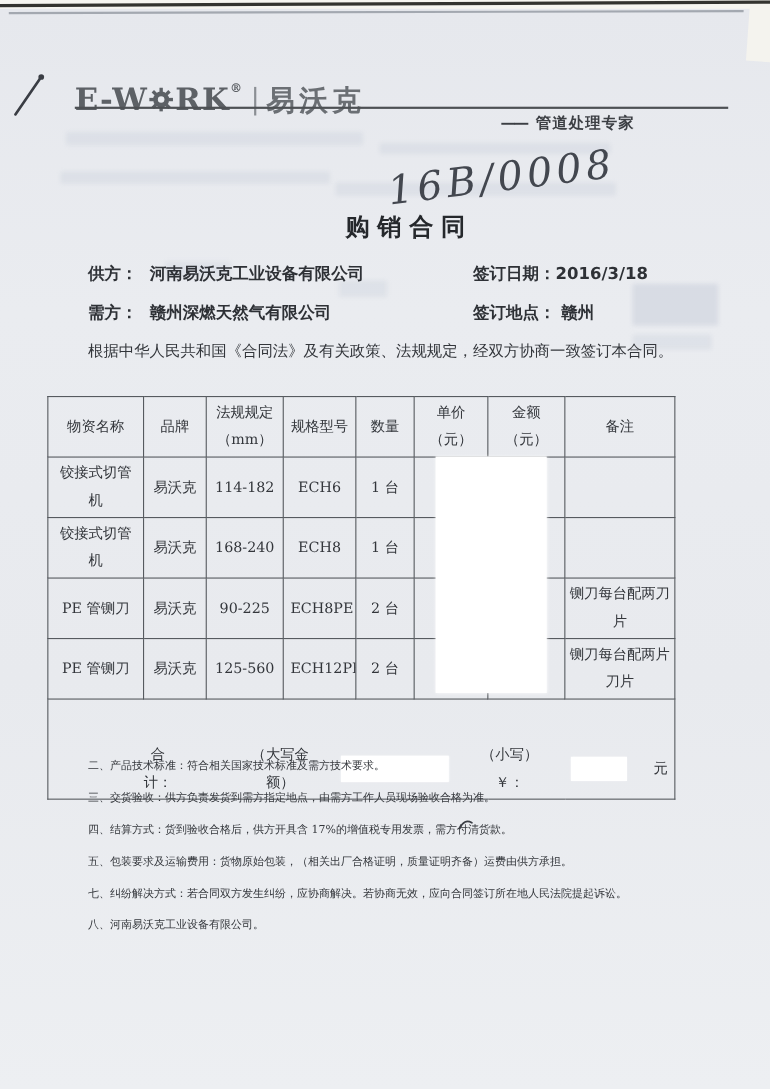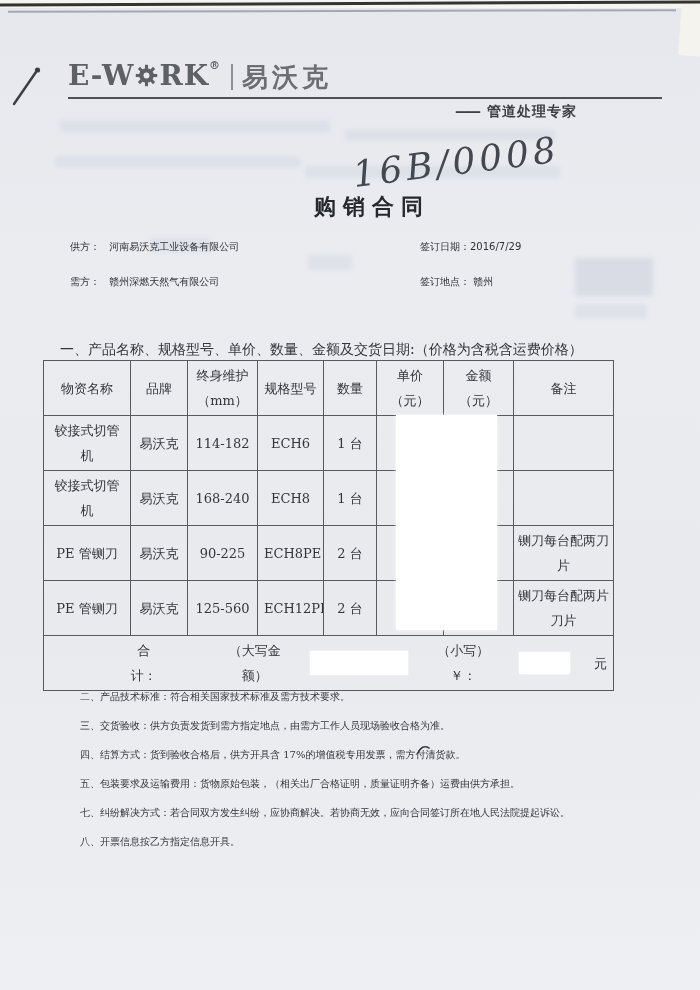--- a/index.html
+++ b/index.html
@@ -21,21 +21,21 @@
   }
   .paper-edge-line {
     position:absolute; left:8px; top:10px; width:668px; height:2px;
     background:#a3a8b0; transform:rotate(-0.15deg); z-index:4;
   }
   .corner-notch {
     position:absolute; right:-6px; top:2px; width:26px; height:54px;
     background:#f4f3ee; transform:rotate(4deg); z-index:3;
   }
   
-  .brand-row { position:absolute; left:68px; top:44px; height:40px; display:flex; align-items:flex-end; }
+  .brand-row { position:absolute; left:68px; top:59px; height:40px; display:flex; align-items:flex-end; }
   .brand-latin {
     font-family:"DejaVu Serif", serif; font-weight:bold; font-size:28px;
     color:#5d6166; letter-spacing:1px; line-height:32px; display:flex; align-items:center;
   }
   .gear { display:inline-block; margin:0 1px; position:relative; top:2px; }
   .reg { font-size:11px; vertical-align:top; position:relative; top:-10px; color:#5d6166; }
   .brand-divider { display:inline-block; width:0; height:26px; border-left:2px solid #8b8f94; margin:0 9px 2px 10px; }
   .brand-cn { font-size:26px; color:#6b6f74; font-weight:600; letter-spacing:4px; line-height:30px; }
   .brand-underline { position:absolute; left:68px; top:89px; width:594px; height:2px; background:#4d5054; }
   .tagline { position:absolute; left:455px; top:63px; font-size:14px; font-weight:bold; color:#3c3f44; letter-spacing:1px;margin-top:32px; }
@@ -50,42 +50,42 @@
     font-family:"DejaVu Serif", serif; font-style:italic;
     font-size:36px; color:#43474f; letter-spacing:4px;
     transform:rotate(-7deg);
   }
   
   .doc-title {
     position:absolute; left:0; top:184px; width:672px; text-align:center;
     font-size:22px; font-weight:bold; color:#25282c; letter-spacing:7px;margin-left:36px;
   }
   
-  .party-row { position:absolute; left:70px; width:580px; font-size:10px; color:#2e3136; font-weight:400; }
+  .party-row { position:absolute; left:80px; width:580px; font-size:15px; color:#2e3136; font-weight:700; }
   .party-row .lbl { margin-right:6px; }
   .party-right { position:absolute; left:350px; }
   .row1 { top:232px; } .row2 { top:267px; }
   
   .intro { position:absolute; left:80px; top:303px; width:575px; font-size:14px; color:#33363b; font-family:"DejaVu Serif", serif; }
   .section-one { position:absolute; left:60px; top:333px; width:600px; font-size:14px; color:#33363b; font-family:"DejaVu Serif", serif; }
   
   .goods-table {
     position:absolute; left:43px; top:352px; width:570px;
     border-collapse:collapse; table-layout:fixed;
     font-family:"DejaVu Serif", serif; font-size:13px; color:#33363b;
   }
   .goods-table td, .goods-table th {
     border:1px solid #565a5f; text-align:center; vertical-align:middle;
     font-weight:normal; line-height:25px; padding:2px 6px; overflow:hidden;
   }
   .goods-table th { height:54px; }
   .goods-table td.data { height:55px; }
   .goods-table td.remark { padding:2px 4px; }
   .total-cell { height:35px; }
-  .total-flex { display:flex; align-items:center; justify-content:flex-end; padding-left:78px; gap:20px; }
+  .total-flex { display:flex; align-items:center; justify-content:flex-end; padding-left:78px; gap:20px;margin-top:36px; }
   .wbox { background:#ffffff; box-shadow:0 0 2px #ffffff; }
   .wbox1 { width:122px; height:24px; margin:0 4px; }
   .wbox2 { width:64px; height:22px; margin:0 4px; }
   
   .redaction-main {
     position:absolute; left:396px; top:407px; width:101px; height:215px;
     background:#ffffff; box-shadow:0 0 3px rgba(255,255,255,0.9); z-index:2;
   }
   
   .clauses { position:absolute; left:80px; top:676px; width:574px; font-family:"DejaVu Serif", serif; font-size:10px; color:#33363b; }
@@ -146,49 +146,49 @@
   </div>
 
   <div class="handwritten">16B/0008</div>
 
   <div class="doc-title">购销合同</div>
 
   <div class="party-row row1">
     <span class="lbl">供方：</span>
     <span>河南易沃克工业设备有限公司</span>
     <span class="party-right">
-      <span>签订日期：</span><span>2016/7/29</span>
+      <span>签订日期：</span><span>2016/3/18</span>
     </span>
   </div>
   <div class="party-row row2">
     <span class="lbl">需方：</span>
     <span>赣州深燃天然气有限公司</span>
     <span class="party-right">
       <span>签订地点：</span> <span>赣州</span>
     </span>
   </div>
 
-  <div class="section-one">一、产品名称、规格型号、单价、数量、金额及交货日期:（价格为含税含运费价格）</div>
+  <div class="intro">根据中华人民共和国《合同法》及有关政策、法规规定，经双方协商一致签订本合同。</div>
 
   <table class="goods-table">
     <colgroup>
       <col style="width:87px">
         <col style="width:57px">
         <col style="width:70px">
         <col style="width:66px">
       <col style="width:53px">
         <col style="width:67px">
         <col style="width:70px">
         <col style="width:100px">
     </colgroup>
     <tbody>
         <tr>
       <th>物资名称</th>
       <th>品牌</th>
-      <th>终身维护 （mm）</th>
+      <th>法规规定 （mm）</th>
       <th>规格型号</th>
       <th>数量</th>
       <th>单价（元）</th>
       <th>金额（元）</th>
       <th>备注</th>
     </tr>
     <tr>
       <td class="data">铰接式切管机</td>
       <td class="data">易沃克</td>
       <td class="data">114-182</td>
@@ -251,20 +251,20 @@
       <path d="M2,11 Q6,2 13,6" stroke="#3a3d44" stroke-width="1.6" fill="none" stroke-linecap="round"></path>
     </svg>
   </div>
 
   <div class="clauses">
     <p>二、产品技术标准：符合相关国家技术标准及需方技术要求。</p>
     <p>三、交货验收：供方负责发货到需方指定地点，由需方工作人员现场验收合格为准。</p>
     <p>四、结算方式：货到验收合格后，供方开具含 17%的增值税专用发票，需方付清货款。</p>
     <p>五、包装要求及运输费用：货物原始包装，（相关出厂合格证明，质量证明齐备）运费由供方承担。</p>
     <p>七、纠纷解决方式：若合同双方发生纠纷，应协商解决。若协商无效，应向合同签订所在地人民法院提起诉讼。</p>
-    <p>八、开票信息按乙方指定信息开具。</p>
+    <p>八、河南易沃克工业设备有限公司。</p>
   </div>
 
 </div>
 
 <div class="scan-top-line"></div>
 <div class="corner-notch"></div>
 <div class="paper-edge-line"></div>
 
 </body></html>

